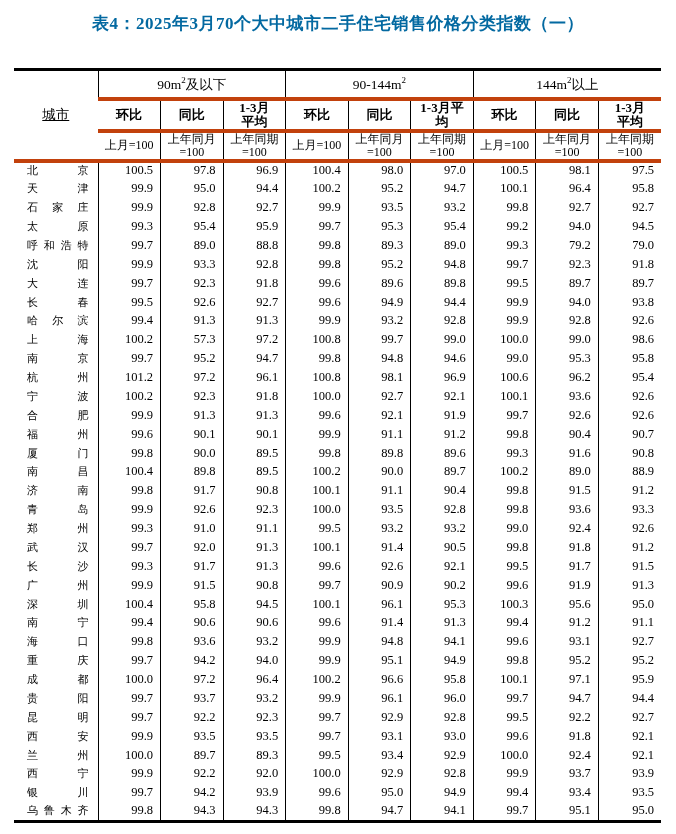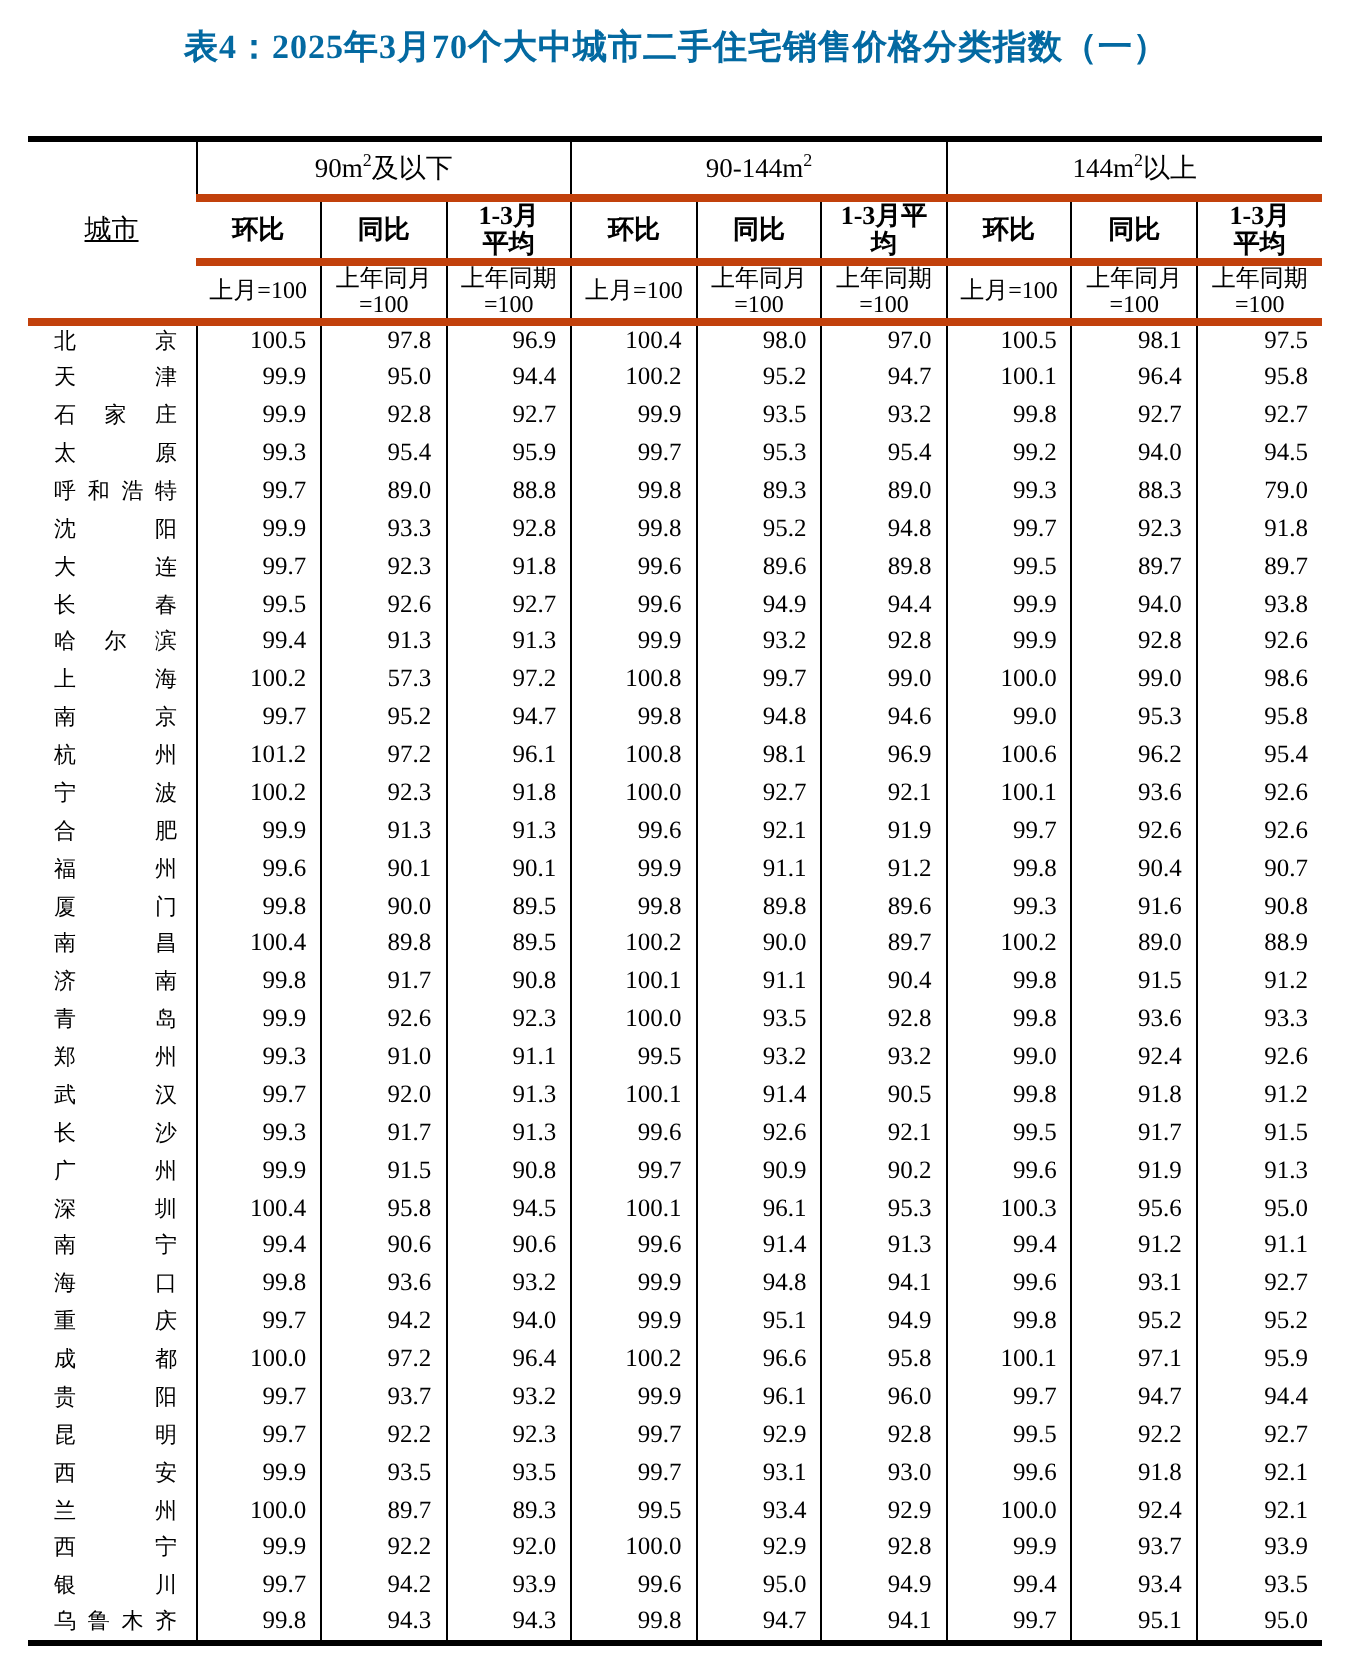--- a/index.html
+++ b/index.html
@@ -160,21 +160,21 @@
       </tr>
       <tr>
         <td class="city">呼和浩特</td>
         <td class="val">99.7</td>
         <td class="val">89.0</td>
         <td class="val">88.8</td>
         <td class="val">99.8</td>
         <td class="val">89.3</td>
         <td class="val">89.0</td>
         <td class="val">99.3</td>
-        <td class="val">88.3</td>
+        <td class="val">79.2</td>
         <td class="val">79.0</td>
       </tr>
       <tr>
         <td class="city">沈阳</td>
         <td class="val">99.9</td>
         <td class="val">93.3</td>
         <td class="val">92.8</td>
         <td class="val">99.8</td>
         <td class="val">95.2</td>
         <td class="val">94.8</td>

